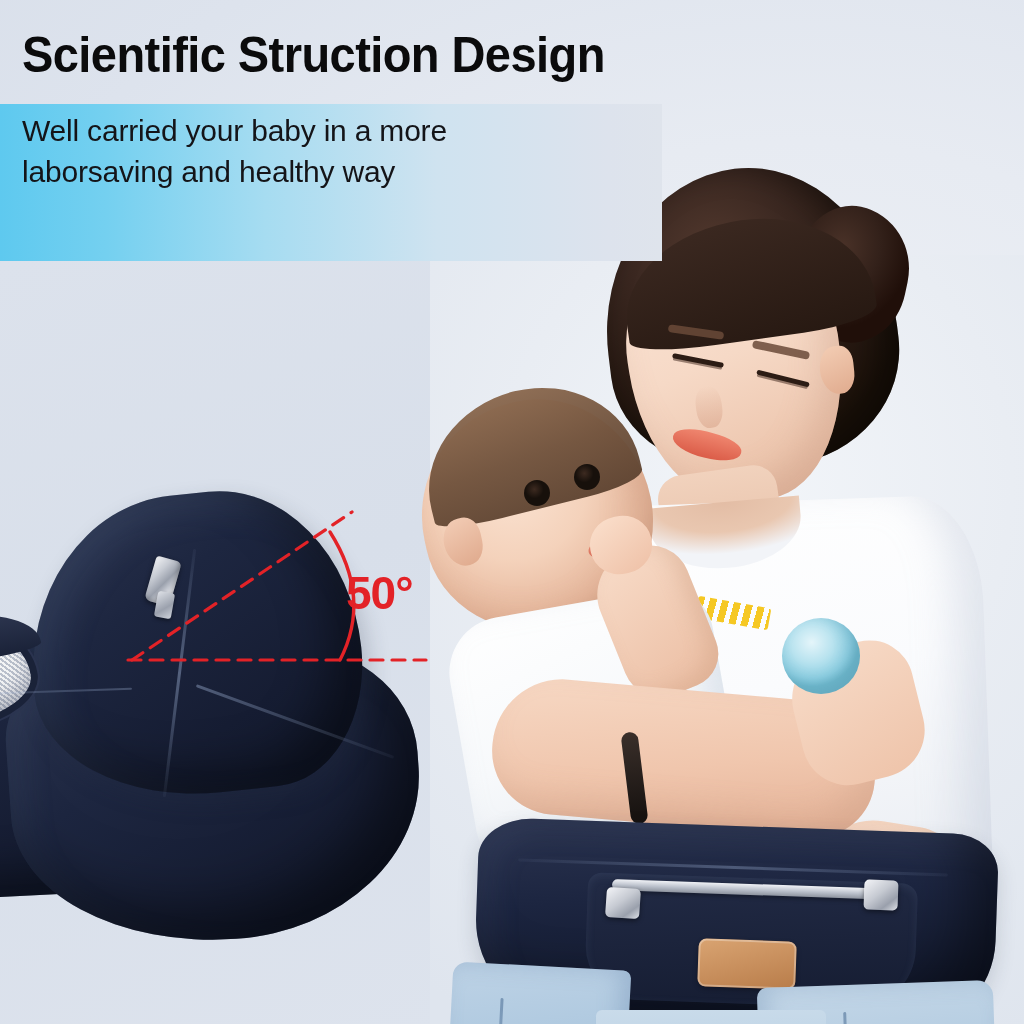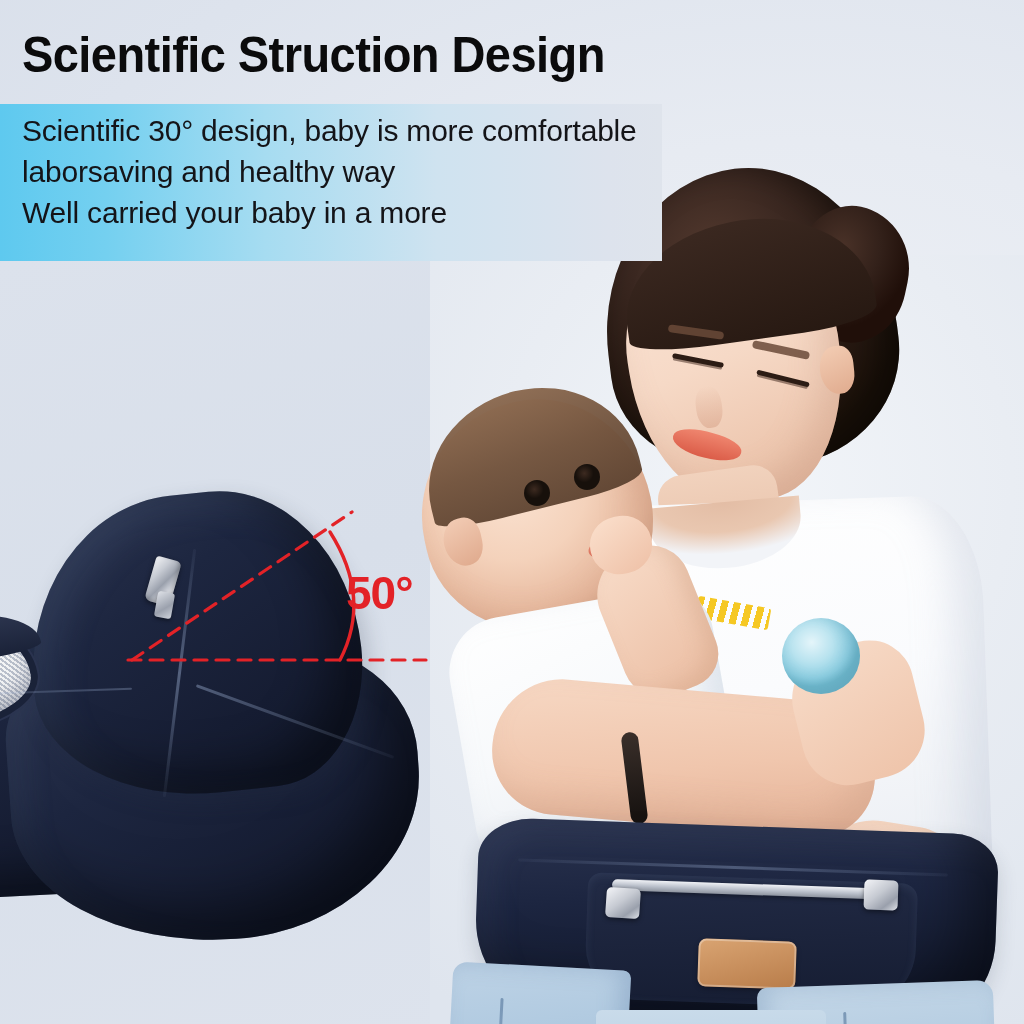--- a/index.html
+++ b/index.html
@@ -423,18 +423,17 @@
     <div class="seam-stitch" id="stitch-1"></div>
     <div class="seam-stitch" id="stitch-2"></div>
 
   </div>
 
   <div id="subtitle-band"></div>
 
   <div id="title">Scientific Struction Design</div>
 
   <div id="subtitle-text">
-    <span class="ln">Scientific 30° design, baby is more comfortable</span>
+    <span class="ln">Well carried your baby in a more</span>
     <span class="ln">laborsaving and healthy way</span>
-    <span class="ln">Well carried your baby in a more</span>
   </div>
 
 </div>
 
 </body></html>

